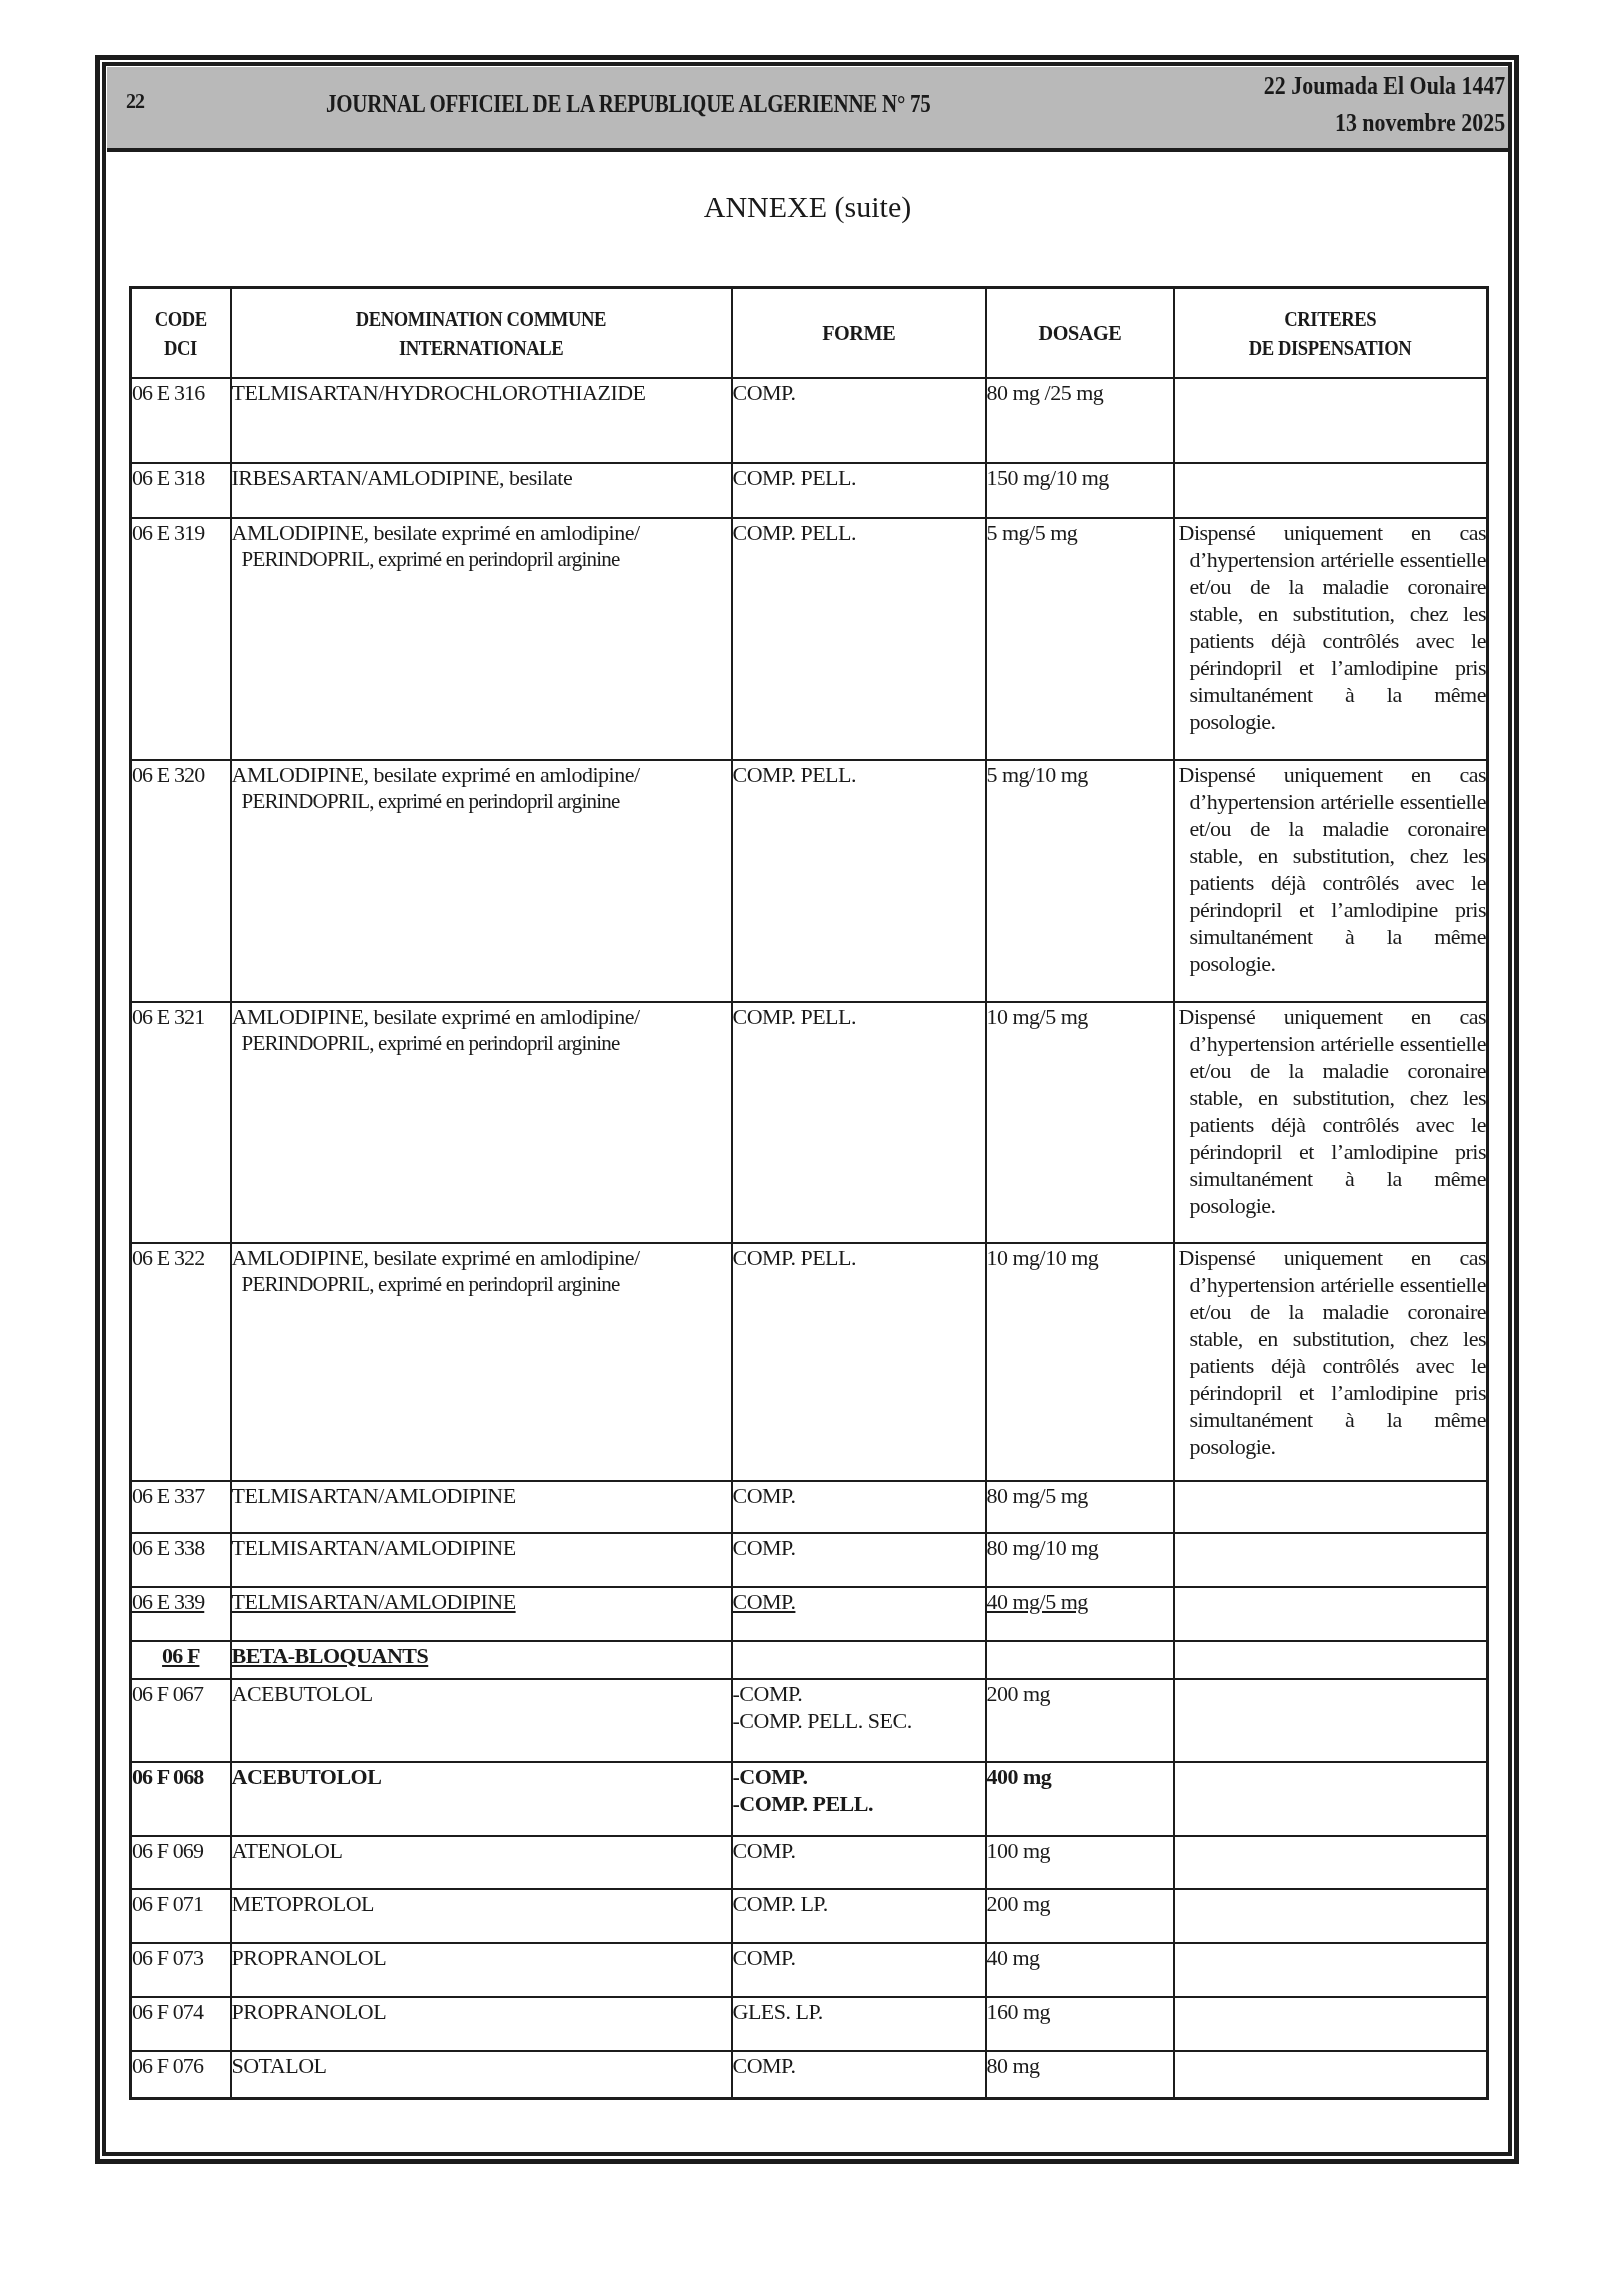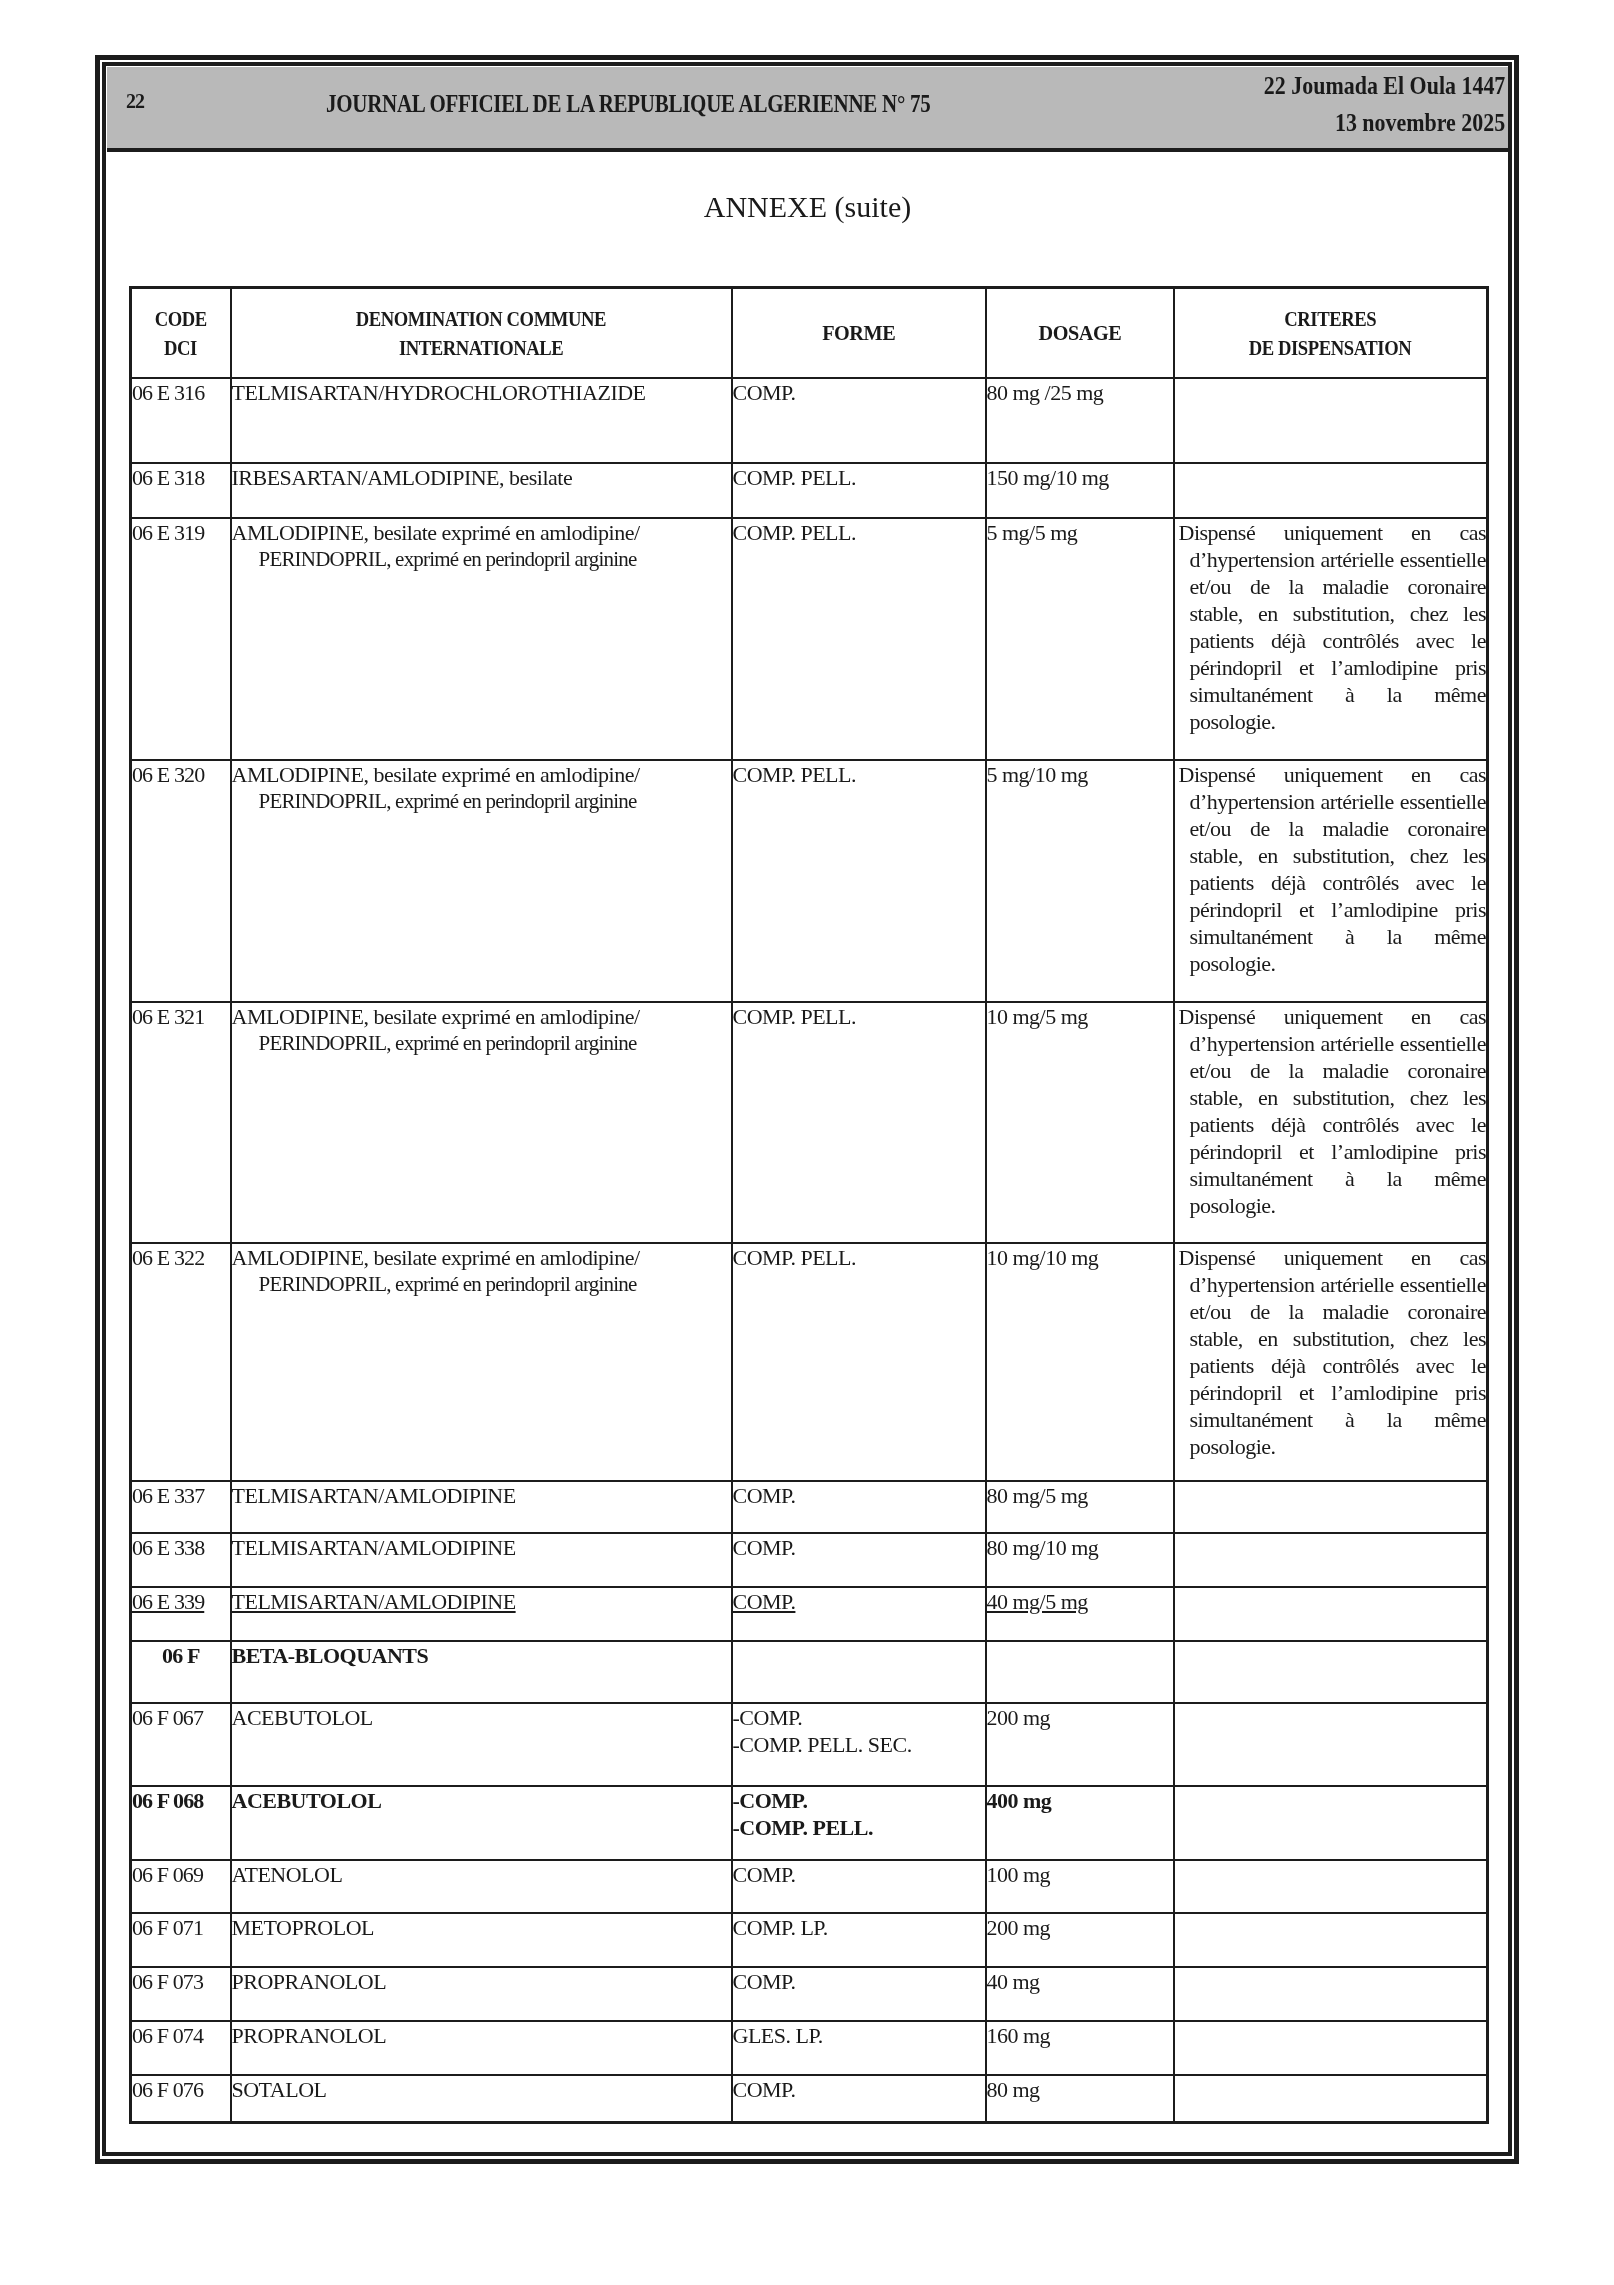--- a/index.html
+++ b/index.html
@@ -30,21 +30,21 @@
   .tbl td, .tbl th { border: 2.7px solid #1c1c1c; vertical-align: top; padding: 0; font-size: 22px;
                      line-height: 27px; overflow: hidden; }
   .tbl th { font-weight: bold; text-align: center; vertical-align: middle; font-size: 22px; line-height: 29px;
             letter-spacing: -0.5px; }
   .tbl th span { display: inline-block; transform: scaleX(0.92); }
   col.c1 { width: 100px; } col.c2 { width: 501px; } col.c3 { width: 254px; } col.c4 { width: 188px; } col.c5 { width: 314px; }
 
   .cell { padding: 12.7px 5.4px 0 5.4px; letter-spacing: -0.5px; white-space: nowrap; }
   .code { padding: 12.7px 0 0 3.6px; letter-spacing: -0.9px; white-space: nowrap; }
   .name-multi .l1 { display: block; white-space: nowrap; letter-spacing: -0.5px; }
-  .name-multi .l2 { display: block; white-space: nowrap; padding-left: 27px; letter-spacing: -0.8px; font-size: 21px; }
+  .name-multi .l2 { display: block; white-space: nowrap; padding-left: 10px; letter-spacing: -0.8px; font-size: 21px; }
   .crit { padding: 9px 7.2px 5.4px 5.4px; font-size: 21px; line-height: 27px; text-align: justify;
           letter-spacing: -0.5px; }
   .crit .p { display: block; text-indent: -11px; padding-left: 15px; text-align: justify; text-align-last: left; }
   .section-code { font-weight: bold; text-align: center; padding-top: 12.7px; letter-spacing: -0.9px; }
   .section-name { font-weight: bold; padding: 12.7px 5.4px 0 5.4px; letter-spacing: -0.5px; }
   .forme-line { display: block; white-space: nowrap; }
 </style>
 </head>
 <body>
 
@@ -153,21 +153,21 @@
         <td class="cell">80 mg/10 mg</td>
         <td class="crit"></td>
       </tr>
       <tr style="height: 54px; text-decoration: underline;">
         <td class="code">06 E 339</td>
         <td class="cell">TELMISARTAN/AMLODIPINE</td>
         <td class="cell">COMP.</td>
         <td class="cell">40 mg/5 mg</td>
         <td class="crit"></td>
       </tr>
-      <tr style="height: 62px;">
+      <tr style="height: 38px; text-decoration: underline;">
         <td class="section-code">06 F</td>
         <td class="section-name">BETA-BLOQUANTS</td>
         <td class="cell"></td>
         <td class="cell"></td>
         <td class="crit"></td>
       </tr>
       <tr style="height: 83px;">
         <td class="code">06 F 067</td>
         <td class="cell">ACEBUTOLOL</td>
         <td class="cell">

